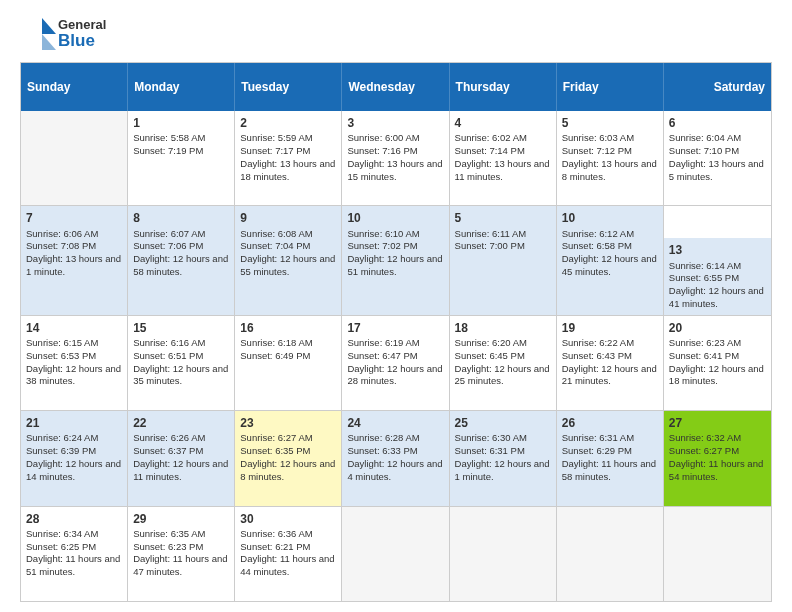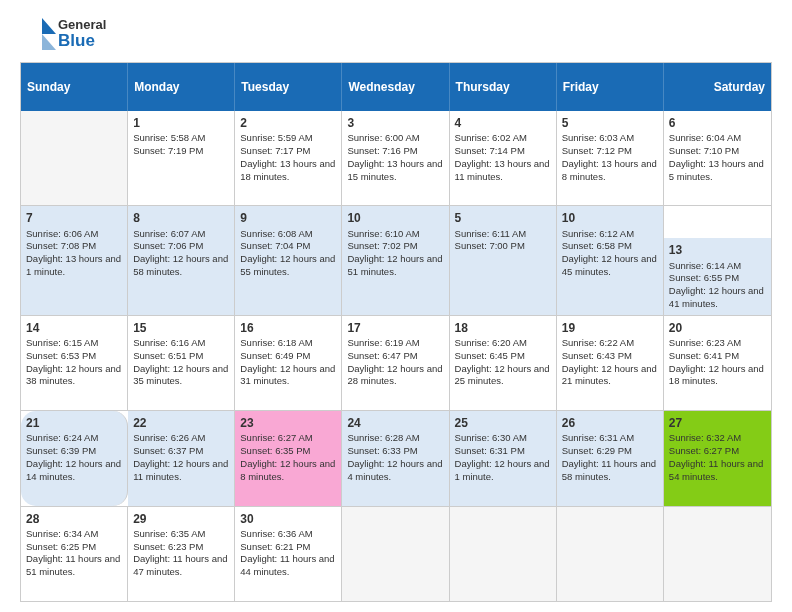--- a/index.html
+++ b/index.html
@@ -140,30 +140,30 @@
           <div class="cal-cell" style="background: rgb(220, 232, 245);"><span class="day-num">8</span><span>Sunrise: 6:07 AM</span><br><span>Sunset: 7:06 PM</span><br><span>Daylight: 12 hours and 58 minutes.</span></div>
           <div class="cal-cell" style="background: rgb(220, 232, 245);"><span class="day-num">9</span><span>Sunrise: 6:08 AM</span><br><span>Sunset: 7:04 PM</span><br><span>Daylight: 12 hours and 55 minutes.</span></div>
           <div class="cal-cell" style="background: rgb(220, 232, 245);"><span class="day-num">10</span><span>Sunrise: 6:10 AM</span><br><span>Sunset: 7:02 PM</span><br><span>Daylight: 12 hours and 51 minutes.</span></div>
           <div class="cal-cell" style="background: rgb(220, 232, 245);"><span class="day-num">5</span><span>Sunrise: 6:11 AM</span><br><span>Sunset: 7:00 PM</span><br></div>
           <div class="cal-cell" style="background: rgb(220, 232, 245);"><span class="day-num">10</span><span>Sunrise: 6:12 AM</span><br><span>Sunset: 6:58 PM</span><br><span>Daylight: 12 hours and 45 minutes.</span></div>
           <div class="cal-cell" style="background: rgb(220, 232, 245); margin-top: 32px;"><span class="day-num">13</span><span>Sunrise: 6:14 AM</span><br><span>Sunset: 6:55 PM</span><br><span>Daylight: 12 hours and 41 minutes.</span></div>
         </div>
         <div class="cal-row">
           <div class="cal-cell"><span class="day-num">14</span><span>Sunrise: 6:15 AM</span><br><span>Sunset: 6:53 PM</span><br><span>Daylight: 12 hours and 38 minutes.</span></div>
           <div class="cal-cell"><span class="day-num">15</span><span>Sunrise: 6:16 AM</span><br><span>Sunset: 6:51 PM</span><br><span>Daylight: 12 hours and 35 minutes.</span></div>
-          <div class="cal-cell"><span class="day-num">16</span><span>Sunrise: 6:18 AM</span><br><span>Sunset: 6:49 PM</span><br><span>Daylight: 12 hours and 31 minutes.</span></div>
+          <div class="cal-cell"><span class="day-num">16</span><span>Sunrise: 6:18 AM</span><br><span>Sunset: 6:49 PM</span><br></div>
           <div class="cal-cell"><span class="day-num">17</span><span>Sunrise: 6:19 AM</span><br><span>Sunset: 6:47 PM</span><br><span>Daylight: 12 hours and 28 minutes.</span></div>
           <div class="cal-cell"><span class="day-num">18</span><span>Sunrise: 6:20 AM</span><br><span>Sunset: 6:45 PM</span><br><span>Daylight: 12 hours and 25 minutes.</span></div>
           <div class="cal-cell"><span class="day-num">19</span><span>Sunrise: 6:22 AM</span><br><span>Sunset: 6:43 PM</span><br><span>Daylight: 12 hours and 21 minutes.</span></div>
           <div class="cal-cell"><span class="day-num">20</span><span>Sunrise: 6:23 AM</span><br><span>Sunset: 6:41 PM</span><br><span>Daylight: 12 hours and 18 minutes.</span></div>
         </div>
         <div class="cal-row">
-          <div class="cal-cell" style="background: rgb(220, 232, 245); border-radius: 15px;"><span class="day-num">21</span><span>Sunrise: 6:24 AM</span><br><span>Sunset: 6:39 PM</span><br><span>Daylight: 12 hours and 14 minutes.</span></div>
+          <div class="cal-cell" style="background: rgb(220, 232, 245);"><span class="day-num">21</span><span>Sunrise: 6:24 AM</span><br><span>Sunset: 6:39 PM</span><br><span>Daylight: 12 hours and 14 minutes.</span></div>
           <div class="cal-cell" style="background: rgb(220, 232, 245);"><span class="day-num">22</span><span>Sunrise: 6:26 AM</span><br><span>Sunset: 6:37 PM</span><br><span>Daylight: 12 hours and 11 minutes.</span></div>
-          <div class="cal-cell" style="background: #f9a8d4;"><span class="day-num">23</span><span>Sunrise: 6:27 AM</span><br><span>Sunset: 6:35 PM</span><br><span>Daylight: 12 hours and 8 minutes.</span></div>
+          <div class="cal-cell" style="background: #fef9c3;"><span class="day-num">23</span><span>Sunrise: 6:27 AM</span><br><span>Sunset: 6:35 PM</span><br><span>Daylight: 12 hours and 8 minutes.</span></div>
           <div class="cal-cell" style="background: rgb(220, 232, 245);"><span class="day-num">24</span><span>Sunrise: 6:28 AM</span><br><span>Sunset: 6:33 PM</span><br><span>Daylight: 12 hours and 4 minutes.</span></div>
           <div class="cal-cell" style="background: rgb(220, 232, 245);"><span class="day-num">25</span><span>Sunrise: 6:30 AM</span><br><span>Sunset: 6:31 PM</span><br><span>Daylight: 12 hours and 1 minute.</span></div>
           <div class="cal-cell" style="background: rgb(220, 232, 245);"><span class="day-num">26</span><span>Sunrise: 6:31 AM</span><br><span>Sunset: 6:29 PM</span><br><span>Daylight: 11 hours and 58 minutes.</span></div>
           <div class="cal-cell" style="background: #84cc16;"><span class="day-num">27</span><span>Sunrise: 6:32 AM</span><br><span>Sunset: 6:27 PM</span><br><span>Daylight: 11 hours and 54 minutes.</span></div>
         </div>
         <div class="cal-row">
           <div class="cal-cell"><span class="day-num">28</span><span>Sunrise: 6:34 AM</span><br><span>Sunset: 6:25 PM</span><br><span>Daylight: 11 hours and 51 minutes.</span></div>
           <div class="cal-cell"><span class="day-num">29</span><span>Sunrise: 6:35 AM</span><br><span>Sunset: 6:23 PM</span><br><span>Daylight: 11 hours and 47 minutes.</span></div>
           <div class="cal-cell"><span class="day-num">30</span><span>Sunrise: 6:36 AM</span><br><span>Sunset: 6:21 PM</span><br><span>Daylight: 11 hours and 44 minutes.</span></div>
           <div class="cal-cell empty"></div>

